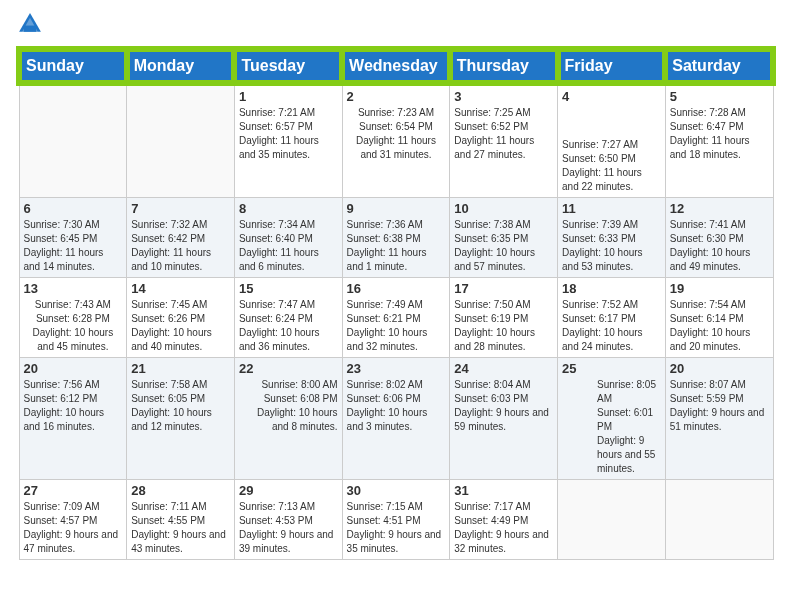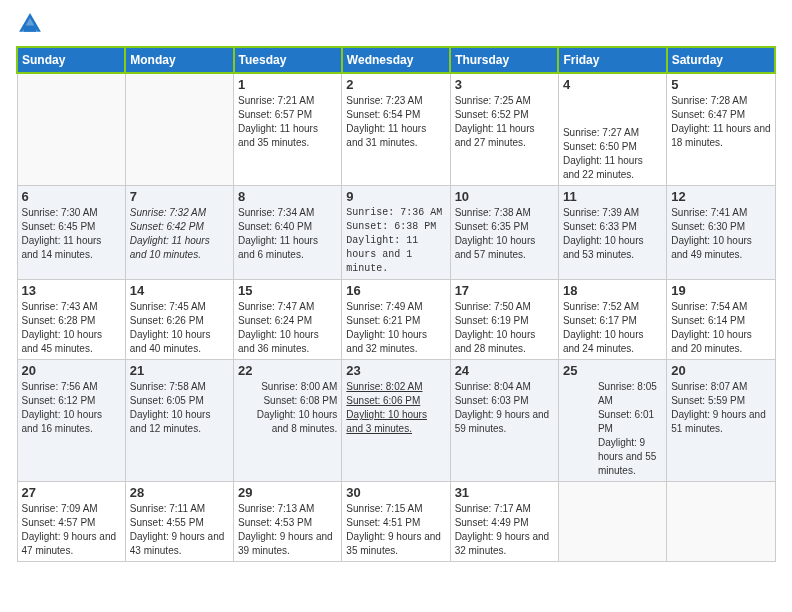--- a/index.html
+++ b/index.html
@@ -55,25 +55,25 @@
       color: #555;
     }
     .calendar {
       width: 100%;
       border-collapse: collapse;
       border: 1px solid #ccc;
     }
     .calendar th {
       background: #2176c7;
       color: #fff;
-      font-size: 12px;
+      font-size: 16px;
       font-weight: bold;
       padding: 5px 4px;
       text-align: left;
-      border: 2px solid #84cc16;
+      border: 6px solid #84cc16;
     }
     .calendar td {
       border: 1px solid #ccc;
       vertical-align: top;
       padding: 3px 4px;
       width: calc(100% / 7);
       min-height: 80px;
       font-size: 10px;
       color: #333;
     }
@@ -139,21 +139,21 @@
           <td class="empty"></td>
           <td class="empty"></td>
           <td>
             <span class="day-number">1</span>
             <div class="day-info" style="white-space: pre-line;">Sunrise: 7:21 AM
 Sunset: 6:57 PM
 Daylight: 11 hours and 35 minutes.</div>
           </td>
           <td>
             <span class="day-number">2</span>
-            <div class="day-info" style="white-space: pre-line;">Sunrise: 7:23 AM
+            <div class="day-info" style="white-space: pre-line; text-align: center;">Sunrise: 7:23 AM
 Sunset: 6:54 PM
 Daylight: 11 hours and 31 minutes.</div>
           </td>
           <td>
             <span class="day-number">3</span>
             <div class="day-info" style="white-space: pre-line;">Sunrise: 7:25 AM
 Sunset: 6:52 PM
 Daylight: 11 hours and 27 minutes.</div>
           </td>
           <td>
@@ -171,33 +171,33 @@
         </tr>
         <tr class="row-shaded">
           <td>
             <span class="day-number">6</span>
             <div class="day-info" style="white-space: pre-line;">Sunrise: 7:30 AM
 Sunset: 6:45 PM
 Daylight: 11 hours and 14 minutes.</div>
           </td>
           <td>
             <span class="day-number">7</span>
-            <div class="day-info" style="white-space: pre-line; font-style: italic;">Sunrise: 7:32 AM
+            <div class="day-info" style="white-space: pre-line;">Sunrise: 7:32 AM
 Sunset: 6:42 PM
 Daylight: 11 hours and 10 minutes.</div>
           </td>
           <td>
             <span class="day-number">8</span>
             <div class="day-info" style="white-space: pre-line;">Sunrise: 7:34 AM
 Sunset: 6:40 PM
 Daylight: 11 hours and 6 minutes.</div>
           </td>
           <td>
             <span class="day-number">9</span>
-            <div class="day-info" style="white-space: pre-line; font-family: Liberation Mono, monospace;">Sunrise: 7:36 AM
+            <div class="day-info" style="white-space: pre-line;">Sunrise: 7:36 AM
 Sunset: 6:38 PM
 Daylight: 11 hours and 1 minute.</div>
           </td>
           <td>
             <span class="day-number">10</span>
             <div class="day-info" style="white-space: pre-line;">Sunrise: 7:38 AM
 Sunset: 6:35 PM
 Daylight: 10 hours and 57 minutes.</div>
           </td>
           <td>
@@ -209,21 +209,21 @@
           <td>
             <span class="day-number">12</span>
             <div class="day-info" style="white-space: pre-line;">Sunrise: 7:41 AM
 Sunset: 6:30 PM
 Daylight: 10 hours and 49 minutes.</div>
           </td>
         </tr>
         <tr class="row-white">
           <td>
             <span class="day-number">13</span>
-            <div class="day-info" style="white-space: pre-line;">Sunrise: 7:43 AM
+            <div class="day-info" style="white-space: pre-line; text-align: center;">Sunrise: 7:43 AM
 Sunset: 6:28 PM
 Daylight: 10 hours and 45 minutes.</div>
           </td>
           <td>
             <span class="day-number">14</span>
             <div class="day-info" style="white-space: pre-line;">Sunrise: 7:45 AM
 Sunset: 6:26 PM
 Daylight: 10 hours and 40 minutes.</div>
           </td>
           <td>
@@ -271,21 +271,21 @@
 Daylight: 10 hours and 12 minutes.</div>
           </td>
           <td>
             <span class="day-number">22</span>
             <div class="day-info" style="white-space: pre-line; text-align: right;">Sunrise: 8:00 AM
 Sunset: 6:08 PM
 Daylight: 10 hours and 8 minutes.</div>
           </td>
           <td>
             <span class="day-number">23</span>
-            <div class="day-info" style="white-space: pre-line; text-decoration: underline;">Sunrise: 8:02 AM
+            <div class="day-info" style="white-space: pre-line;">Sunrise: 8:02 AM
 Sunset: 6:06 PM
 Daylight: 10 hours and 3 minutes.</div>
           </td>
           <td>
             <span class="day-number">24</span>
             <div class="day-info" style="white-space: pre-line;">Sunrise: 8:04 AM
 Sunset: 6:03 PM
 Daylight: 9 hours and 59 minutes.</div>
           </td>
           <td>

